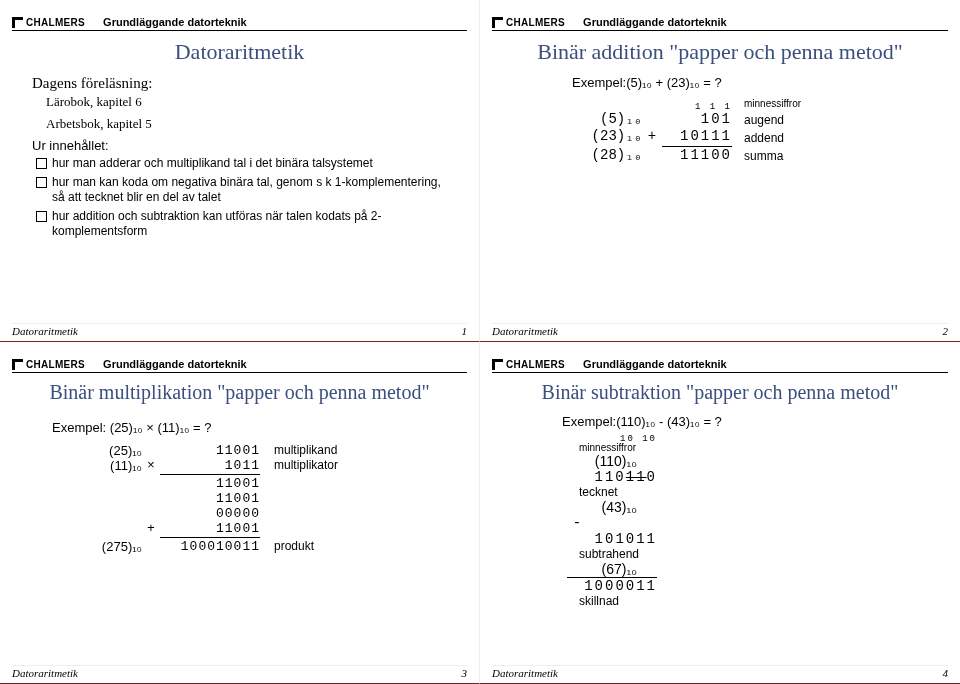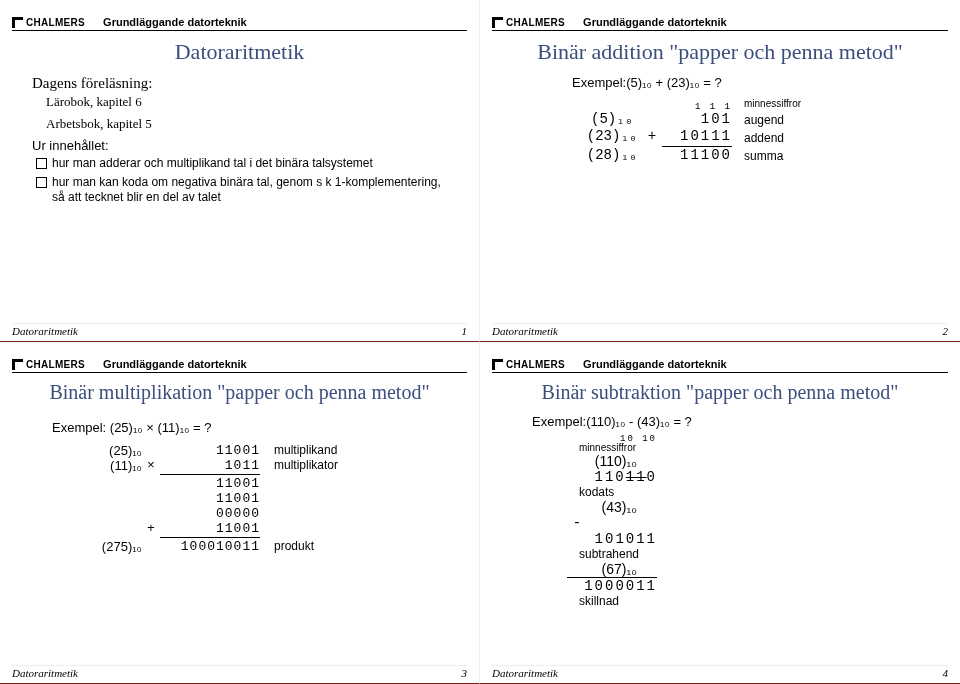--- a/index.html
+++ b/index.html
@@ -19,21 +19,21 @@
   .intro1 { font-family: Georgia, serif; font-size:15px; margin-bottom:2px; }
   .intro2 { font-family: Georgia, serif; font-size:13px; margin-bottom:6px; }
   .subh { font-size:13px; margin:6px 0 3px 0; }
   .bullets { list-style:none; padding-left:4px; }
   .bullets li { position:relative; padding-left:16px; font-size:12px; line-height:1.3; margin-bottom:3px; }
   .bullets li::before { content:""; position:absolute; left:0; top:2px; width:9px; height:9px; border:1px solid #000; }
   .foot { position:absolute; bottom:4px; left:12px; right:12px; display:flex; justify-content:space-between; font-family:Georgia, serif; font-style:italic; font-size:11px; border-top:1px solid #eee; padding-top:1px;}
   
   .example-q { font-size:13px; margin:6px 0 8px 60px; }
   .addrow { display:flex; align-items:flex-end; font-family: 'Courier New', monospace; font-size:14px; margin-left:70px; line-height:1.25;}
-  .addrow .dec { width:60px; text-align:center; }
+  .addrow .dec { width:60px; text-align:right; }
   .addrow .op { width:20px; text-align:center; }
   .addrow .bin { width:70px; text-align:right; letter-spacing:2px; }
   .addrow .lbl { width:90px; text-align:left; padding-left:12px; font-family:Arial; font-size:12px;}
   .carry { font-size:9px; letter-spacing:5px; line-height:0.6; }
   .sumline { border-top:1px solid #000; }
   
   .multwrap { font-family:'Courier New', monospace; font-size:13px; margin-left:40px; }
   .multwrap .row { display:flex; }
   .multwrap .c1 { width:70px; text-align:right; font-family:Arial;}
   .multwrap .c2 { width:18px; text-align:center; }
@@ -65,20 +65,21 @@
   </div>
   <div class="title">Datoraritmetik</div>
   <div class="body">
     <div class="intro1">Dagens föreläsning:</div>
     <div class="intro2" style="padding-left:14px;">Lärobok, kapitel 6</div>
     <div class="intro2" style="padding-left:14px;">Arbetsbok, kapitel 5</div>
     <div class="subh">Ur innehållet:</div>
     <ul class="bullets">
       <li>hur man adderar och multiplikand tal i det binära talsystemet</li>
       <li>hur man kan koda om negativa binära tal, genom s k 1-komplementering, så att tecknet blir en del av talet</li>
+      <li>hur addition och subtraktion kan utföras när talen kodats på 2-komplementsform</li>
     </ul>
   </div>
   <div class="foot">
     <span>Datoraritmetik</span>
     <span>1</span>
   </div>
 </div>
 
 <div class="slide">
   <div class="hdr">
@@ -189,33 +190,33 @@
 <div class="slide">
   <div class="hdr">
     <span class="logo">
           <span class="logo-icon"></span>
           <span>CHALMERS</span>
         </span>
     <span class="course">Grundläggande datorteknik</span>
   </div>
   <div class="title" style="font-size:20px;">Binär subtraktion "papper och penna metod"</div>
   <div class="body">
-    <div class="example-q" style="margin-left:20px;">Exempel:(110)₁₀ - (43)₁₀ = ?</div>
+    <div class="example-q" style="margin-left:50px;">Exempel:(110)₁₀ - (43)₁₀ = ?</div>
     <div class="subwrap">
       <div class="row">
             <span class="c1"></span>
             <span class="c2"></span>
             <span class="c3 borrow">10 10</span>
             <span class="c4" style="font-size:10px;">minnessiffror</span>
           </div>
       <div class="row">
             <span class="c1">(110)₁₀</span>
             <span class="c2"></span>
         <span class="c3"><span>110</span><span class="strike">11</span><span>0</span></span>
-        <span class="c4">kodats</span>
+        <span class="c4">tecknet</span>
           </div>
       <div class="row">
             <span class="c1">(43)₁₀</span>
             <span class="c2">-</span>
             <span class="c3">101011</span>
             <span class="c4">subtrahend</span>
           </div>
       <div class="row">
             <span class="c1">(67)₁₀</span>
             <span class="c2"></span>

